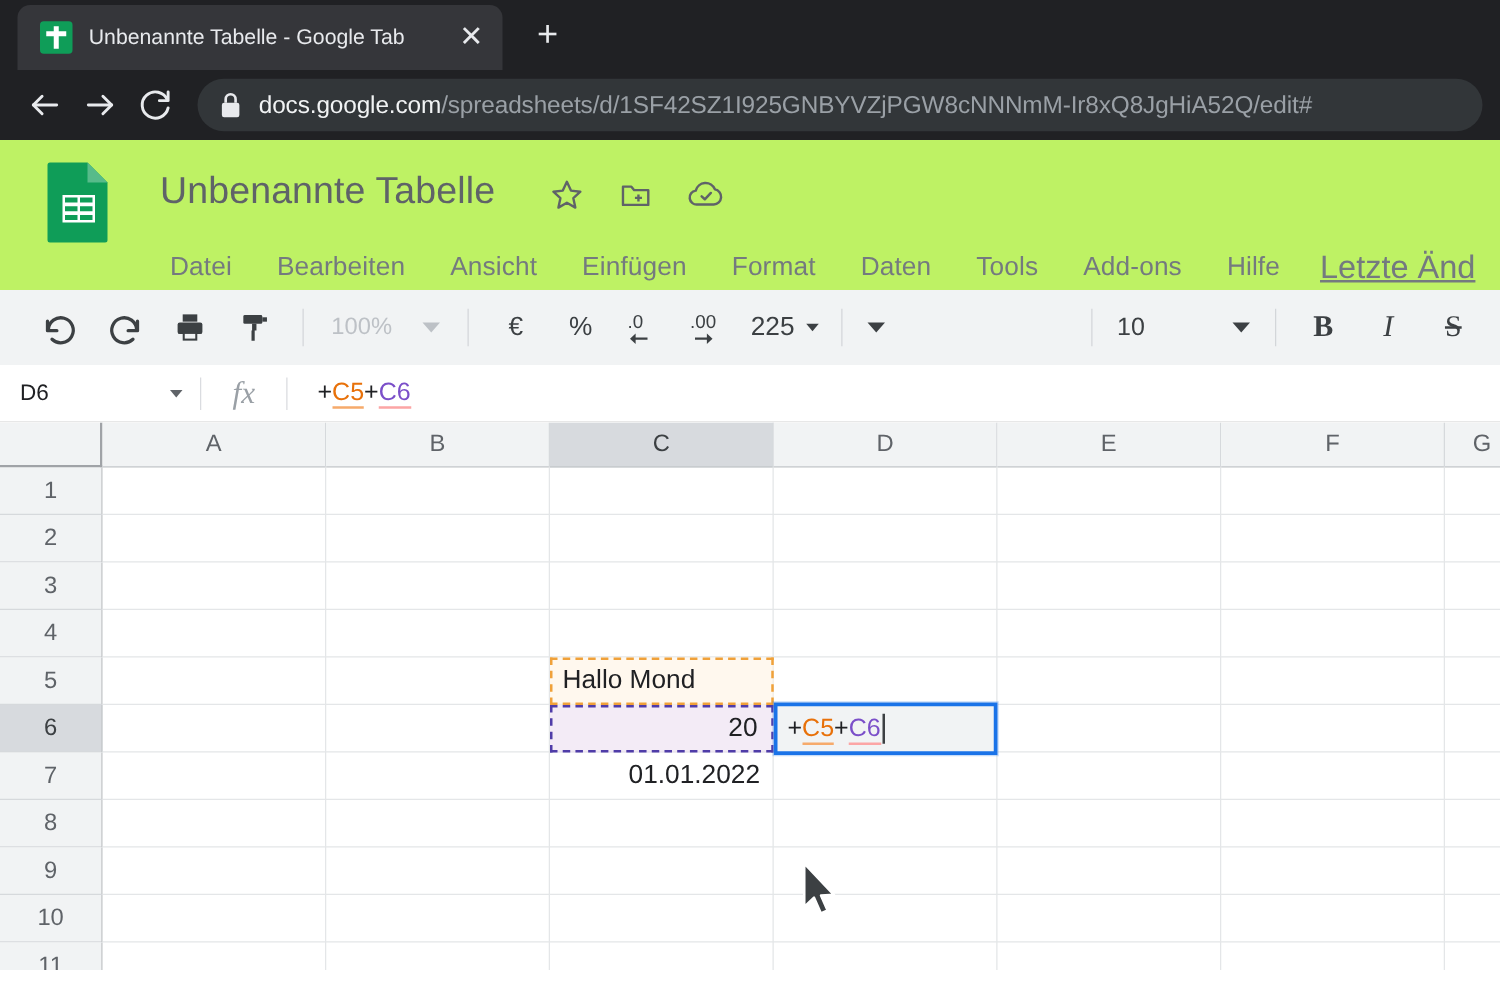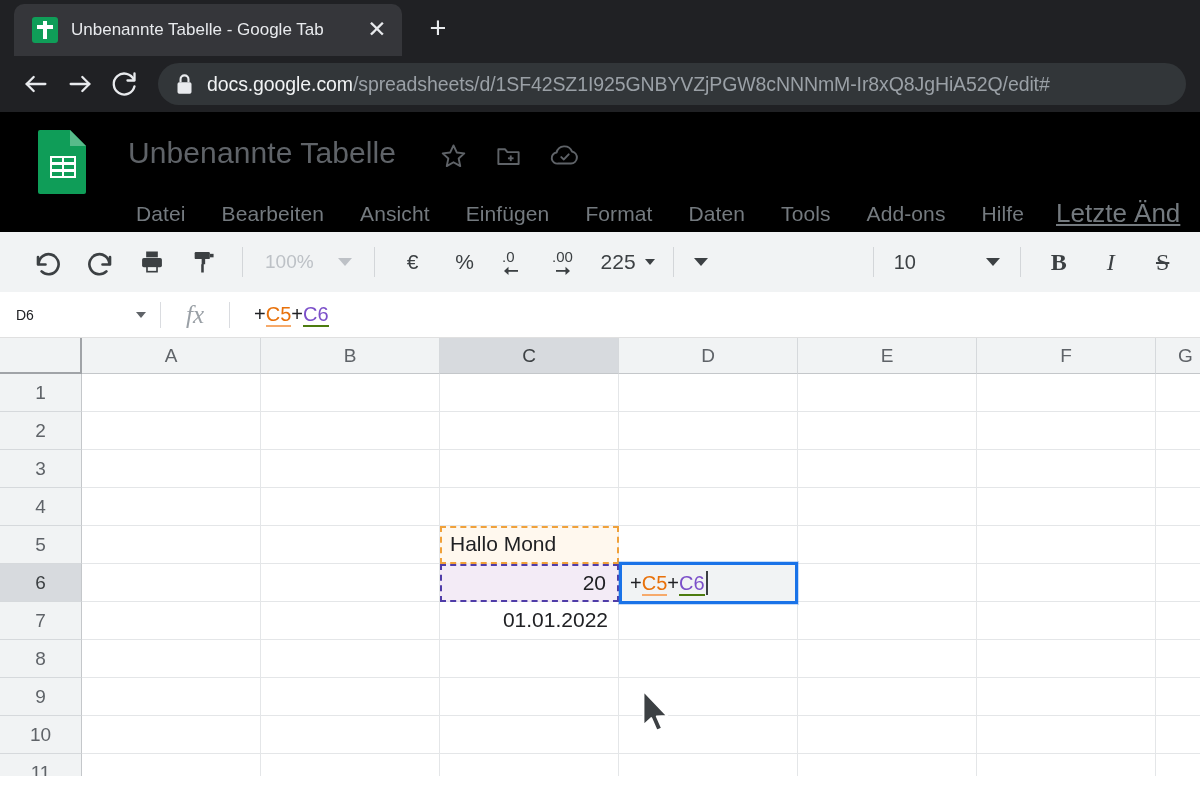--- a/index.html
+++ b/index.html
@@ -104,21 +104,21 @@
     font-size: 19.5px;
     white-space: nowrap;
     color: #9aa0a6;
     letter-spacing: -0.1px;
   }
   .url-text .host { color: #f1f3f4; }
 
   
   .sheets-header {
     height: 120px;
-    background: #000000;
+    background: #bef264;
     position: relative;
     padding: 0;
   }
   .sheets-logo {
     position: absolute;
     left: 36px; top: 16px;
     width: 54px; height: 68px;
   }
   .doc-title {
     position: absolute;
@@ -211,42 +211,42 @@
   .formula-bar {
     height: 46px;
     background: #fff;
     display: flex; align-items: center;
     border-bottom: 1px solid #e0e0e0;
   }
   .namebox {
     width: 160px; height: 100%;
     display: flex; align-items: center; justify-content: space-between;
     padding: 0 14px 0 16px;
-    font-size: 14px;
+    font-size: 18px;
     color: #202124;
   }
   .namebox .caret-sm { color: #5f6368; }
   .fb-sep { width: 1px; height: 26px; background: #dadce0; }
   .fx {
     width: 68px;
     text-align: center;
     font-family: "Liberation Serif", serif;
     font-style: italic;
     font-size: 25px;
     color: #9aa0a6;
   }
   .formula-content {
     flex: 1 1 auto;
     padding-left: 24px;
     font-size: 20px;
     white-space: nowrap;
     font-family: "Liberation Sans", sans-serif;
   }
   .ref-a { color: #e8710a; border-bottom: 2px solid #f6aa6b; }
-  .ref-b { color: #7b4fc9; border-bottom: 2px solid #4d7c0f; }
+  .ref-b { color: #7b4fc9; border-bottom: 2px solid #fca5a5; }
   .op { color: #202124; }
 
   
   .grid-wrap {
     position: relative;
     width: 1200px;
     height: 438px;
     background: #fff;
     overflow: hidden;
   }

